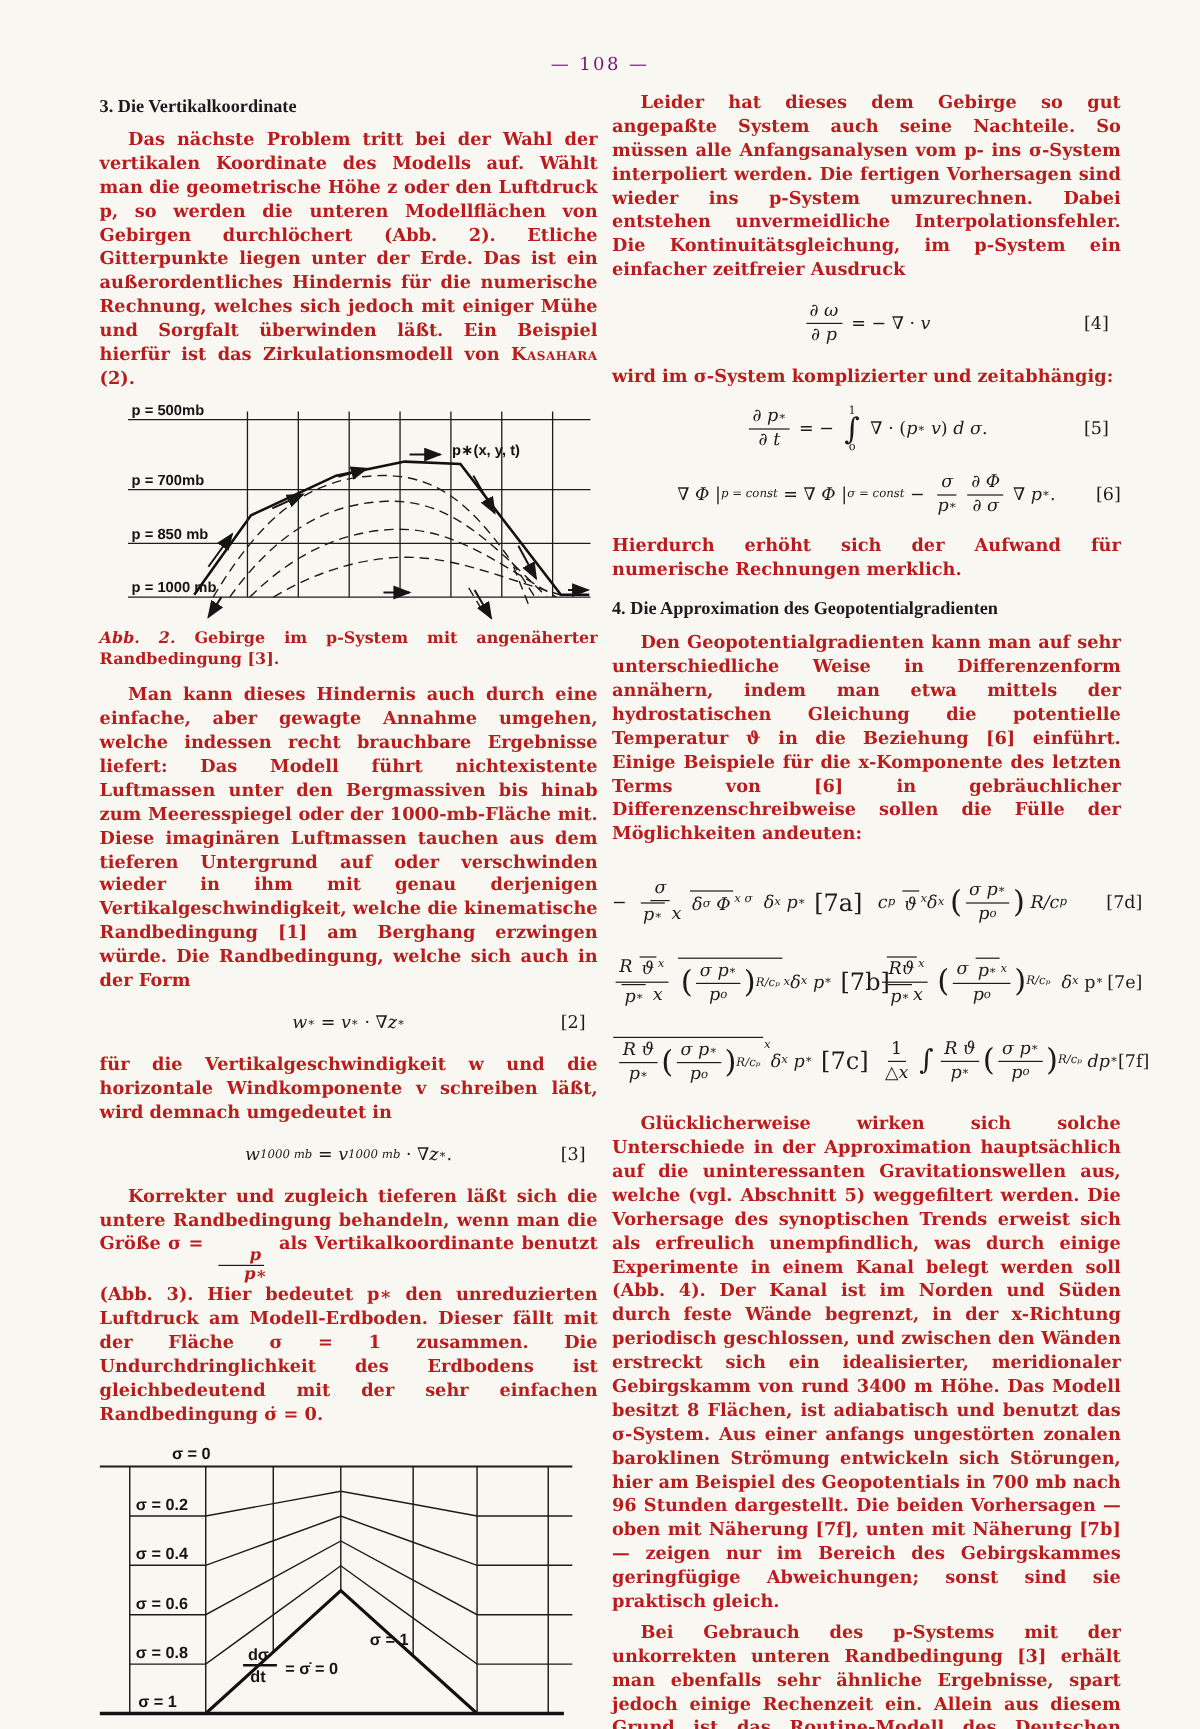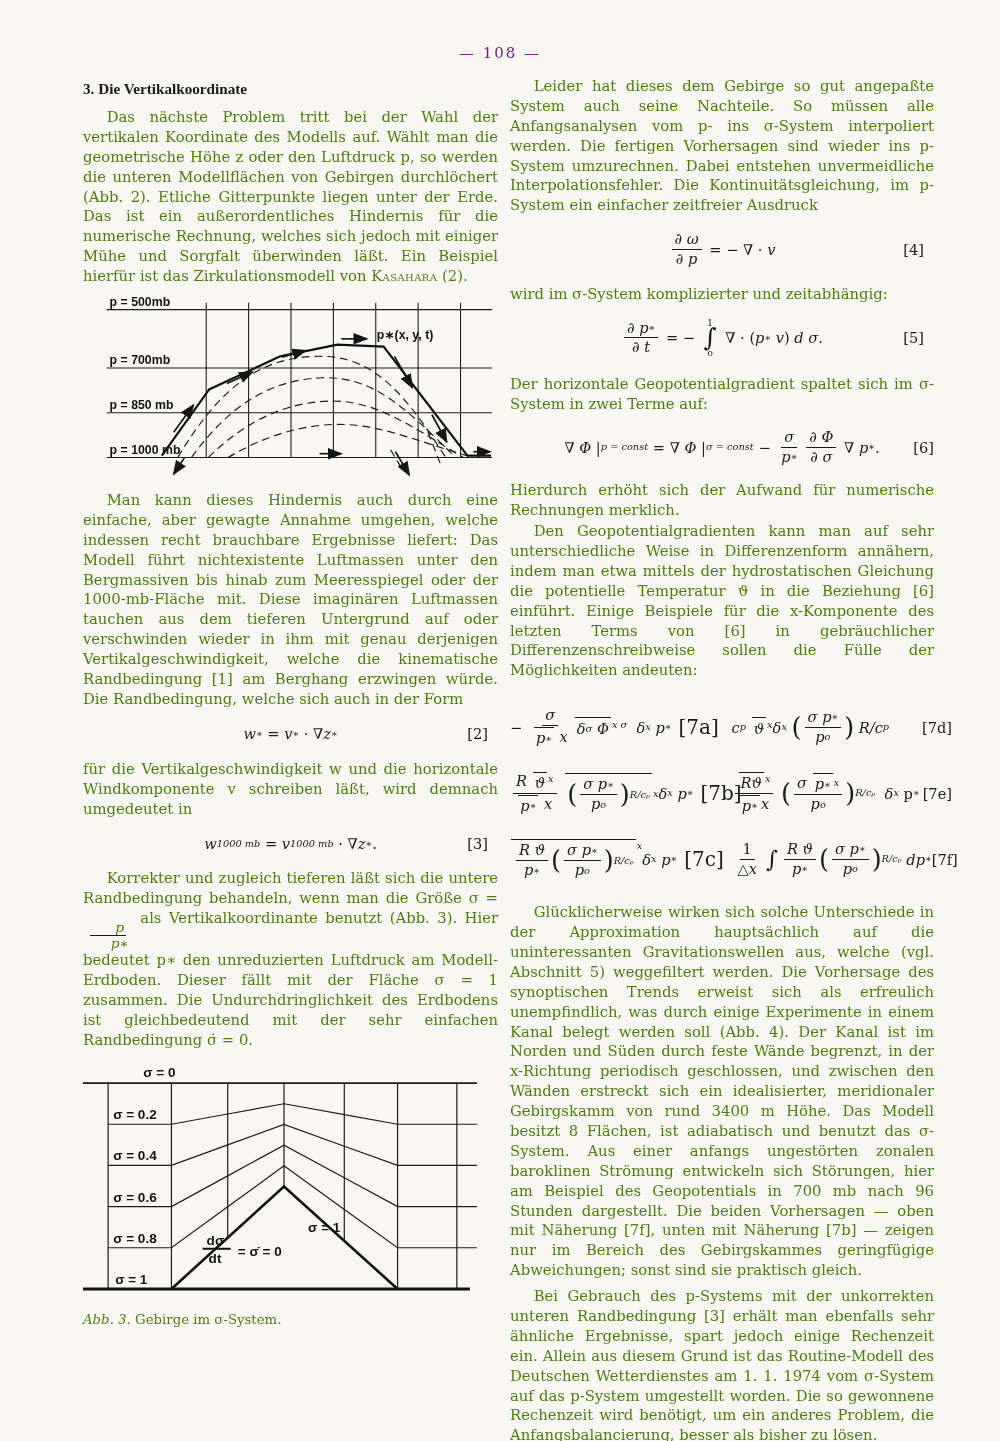--- a/index.html
+++ b/index.html
@@ -12,21 +12,22 @@
   .pageno{
     text-align:center;font-size:15px;letter-spacing:2px;
     margin-bottom:14px;color:#701a75;
   }
   .cols{display:flex;padding-left:83px;}
   .col{box-sizing:border-box;}
   .colL{width:415px;margin-right:12px;}
   .colR{width:424px;}
   p{
     margin:0;font-size:14.8px;line-height:1.345;text-align:justify;
-    color:#4d7c0f;
+    color:#b91c1c;
+    font-weight:bold;
   }
   p.ind{text-indent:1.6em;}
   p + p{margin-top:1px;}
   h3{
     font-size:15.2px;margin:4px 0 9px 0;font-weight:bold;font-family:Liberation Serif, serif;
   }
   .sc{font-variant:small-caps;letter-spacing:.4px;}
   .caption{
     font-size:13.3px;line-height:1.3;margin-top:5px;text-align:justify;
   }
@@ -138,20 +139,21 @@
             <line x1="317" y1="160" x2="331" y2="184" marker-end="url(#a2)"></line>
           </g>
           <g font-size="12.5">
             <text x="27" y="10">p = 500mb</text>
             <text x="27" y="70">p = 700mb</text>
             <text x="27" y="116">p = 850 mb</text>
             <text x="27" y="162">p = 1000 mb</text>
             <text x="298" y="44" font-size="12.5">p∗(x, y, t)</text>
           </g>
         </svg>
+        <p class="caption"><span class="lead">Abb. 2.</span> <span>Gebirge im p-System mit angenäherter Randbedingung [3].</span></p>
       </div>
 
       <p class="ind" style="margin-top:11px">Man kann dieses Hindernis auch durch eine einfache, aber gewagte Annahme umgehen, welche indessen recht brauchbare Ergebnisse liefert: Das Modell führt nichtexistente Luftmassen unter den Bergmassiven bis hinab zum Meeresspiegel oder der 1000-mb-Fläche mit. Diese imaginären Luftmassen tauchen aus dem tieferen Untergrund auf oder verschwinden wieder in ihm mit genau derjenigen Vertikalgeschwindigkeit, welche die kinematische Randbedingung [1] am Berghang erzwingen würde. Die Randbedingung, welche sich auch in der Form</p>
 
       <div class="eqrow">
         <span class="eqbody"><span class="mi">w</span><sub>∗</sub><span class="mr"> = </span><span class="mi">v</span><sub>∗</sub><span class="mr"> · ∇</span><span class="mi">z</span><sub>∗</sub></span>
         <span class="eqtag">[2]</span>
       </div>
 
       <p>für die Vertikalgeschwindigkeit w und die horizontale Windkomponente v schreiben läßt, wird demnach umgedeutet in</p>
@@ -215,29 +217,29 @@
         <span class="eqtag">[4]</span>
       </div>
 
       <p>wird im σ-System komplizierter und zeitabhängig:</p>
 
       <div class="eqrow" style="margin-top:14px;margin-bottom:16px">
         <span class="eqbody"><span class="mfrac"><span class="mnum"><span class="mi">∂ p</span><sub>∗</sub></span><span class="mden"><span class="mi">∂ t</span></span></span><span class="mr"> = − </span><span class="mint"><span class="lim">1</span><span class="g">∫</span><span class="lim">o</span></span><span class="mr"> ∇ · (</span><span class="mi">p</span><sub>∗</sub><span class="mi"> v</span><span class="mr">) </span><span class="mi">d σ</span><span class="mr">.</span></span>
         <span class="eqtag">[5]</span>
       </div>
 
-      <p>Der horizontale Geopotentialgradient spaltet sich im σ-System in zwei Terme auf:</p>
 
       <div class="eqrow" style="margin:15px 0">
         <span class="eqbody"><span class="mr">∇ </span><span class="mi">Φ</span><span class="mr"> |</span><sub>p = const</sub><span class="mr"> = ∇ </span><span class="mi">Φ</span><span class="mr"> |</span><sub>σ = const</sub><span class="mr"> − </span><span class="mfrac"><span class="mnum"><span class="mi">σ</span></span><span class="mden"><span class="mi">p</span><sub>∗</sub></span></span><span class="mfrac"><span class="mnum"><span class="mi">∂ Φ</span></span><span class="mden"><span class="mi">∂ σ</span></span></span><span class="mr"> ∇ </span><span class="mi">p</span><sub>∗</sub><span class="mr">.</span></span>
         <span class="eqtag">[6]</span>
       </div>
 
       <p>Hierdurch erhöht sich der Aufwand für numerische Rechnungen merklich.</p>
 
+      <h3 style="margin-top:14px">4. Die Approximation des Geopotentialgradienten</h3>
 
       <p class="ind">Den Geopotentialgradienten kann man auf sehr unterschiedliche Weise in Differenzenform annähern, indem man etwa mittels der hydrostatischen Gleichung die potentielle Temperatur ϑ in die Beziehung [6] einführt. Einige Beispiele für die x-Komponente des letzten Terms von [6] in gebräuchlicher Differenzenschreibweise sollen die Fülle der Möglichkeiten andeuten:</p>
 
       <div class="eq7">
         <div class="eq7col eq7L">
           <div class="eq7row">
             <span class="eqbody"><span class="mr">− </span><span class="mfrac"><span class="mnum"><span class="mi">σ</span></span><span class="mden"><span><span class="mover"><span class="mi">p</span><sub>∗</sub></span></span><span class="mi"> x</span></span></span><span><span class="mover"><span class="mi">δ</span><sub>σ</sub><span class="mi"> Φ</span></span><sup>x σ</sup></span><span class="mi">  δ</span><sub>x</sub><span class="mi"> p</span><sub>∗</sub></span>
             <span class="tagL">[7a]</span>
           </div>
           <div class="eq7row">

